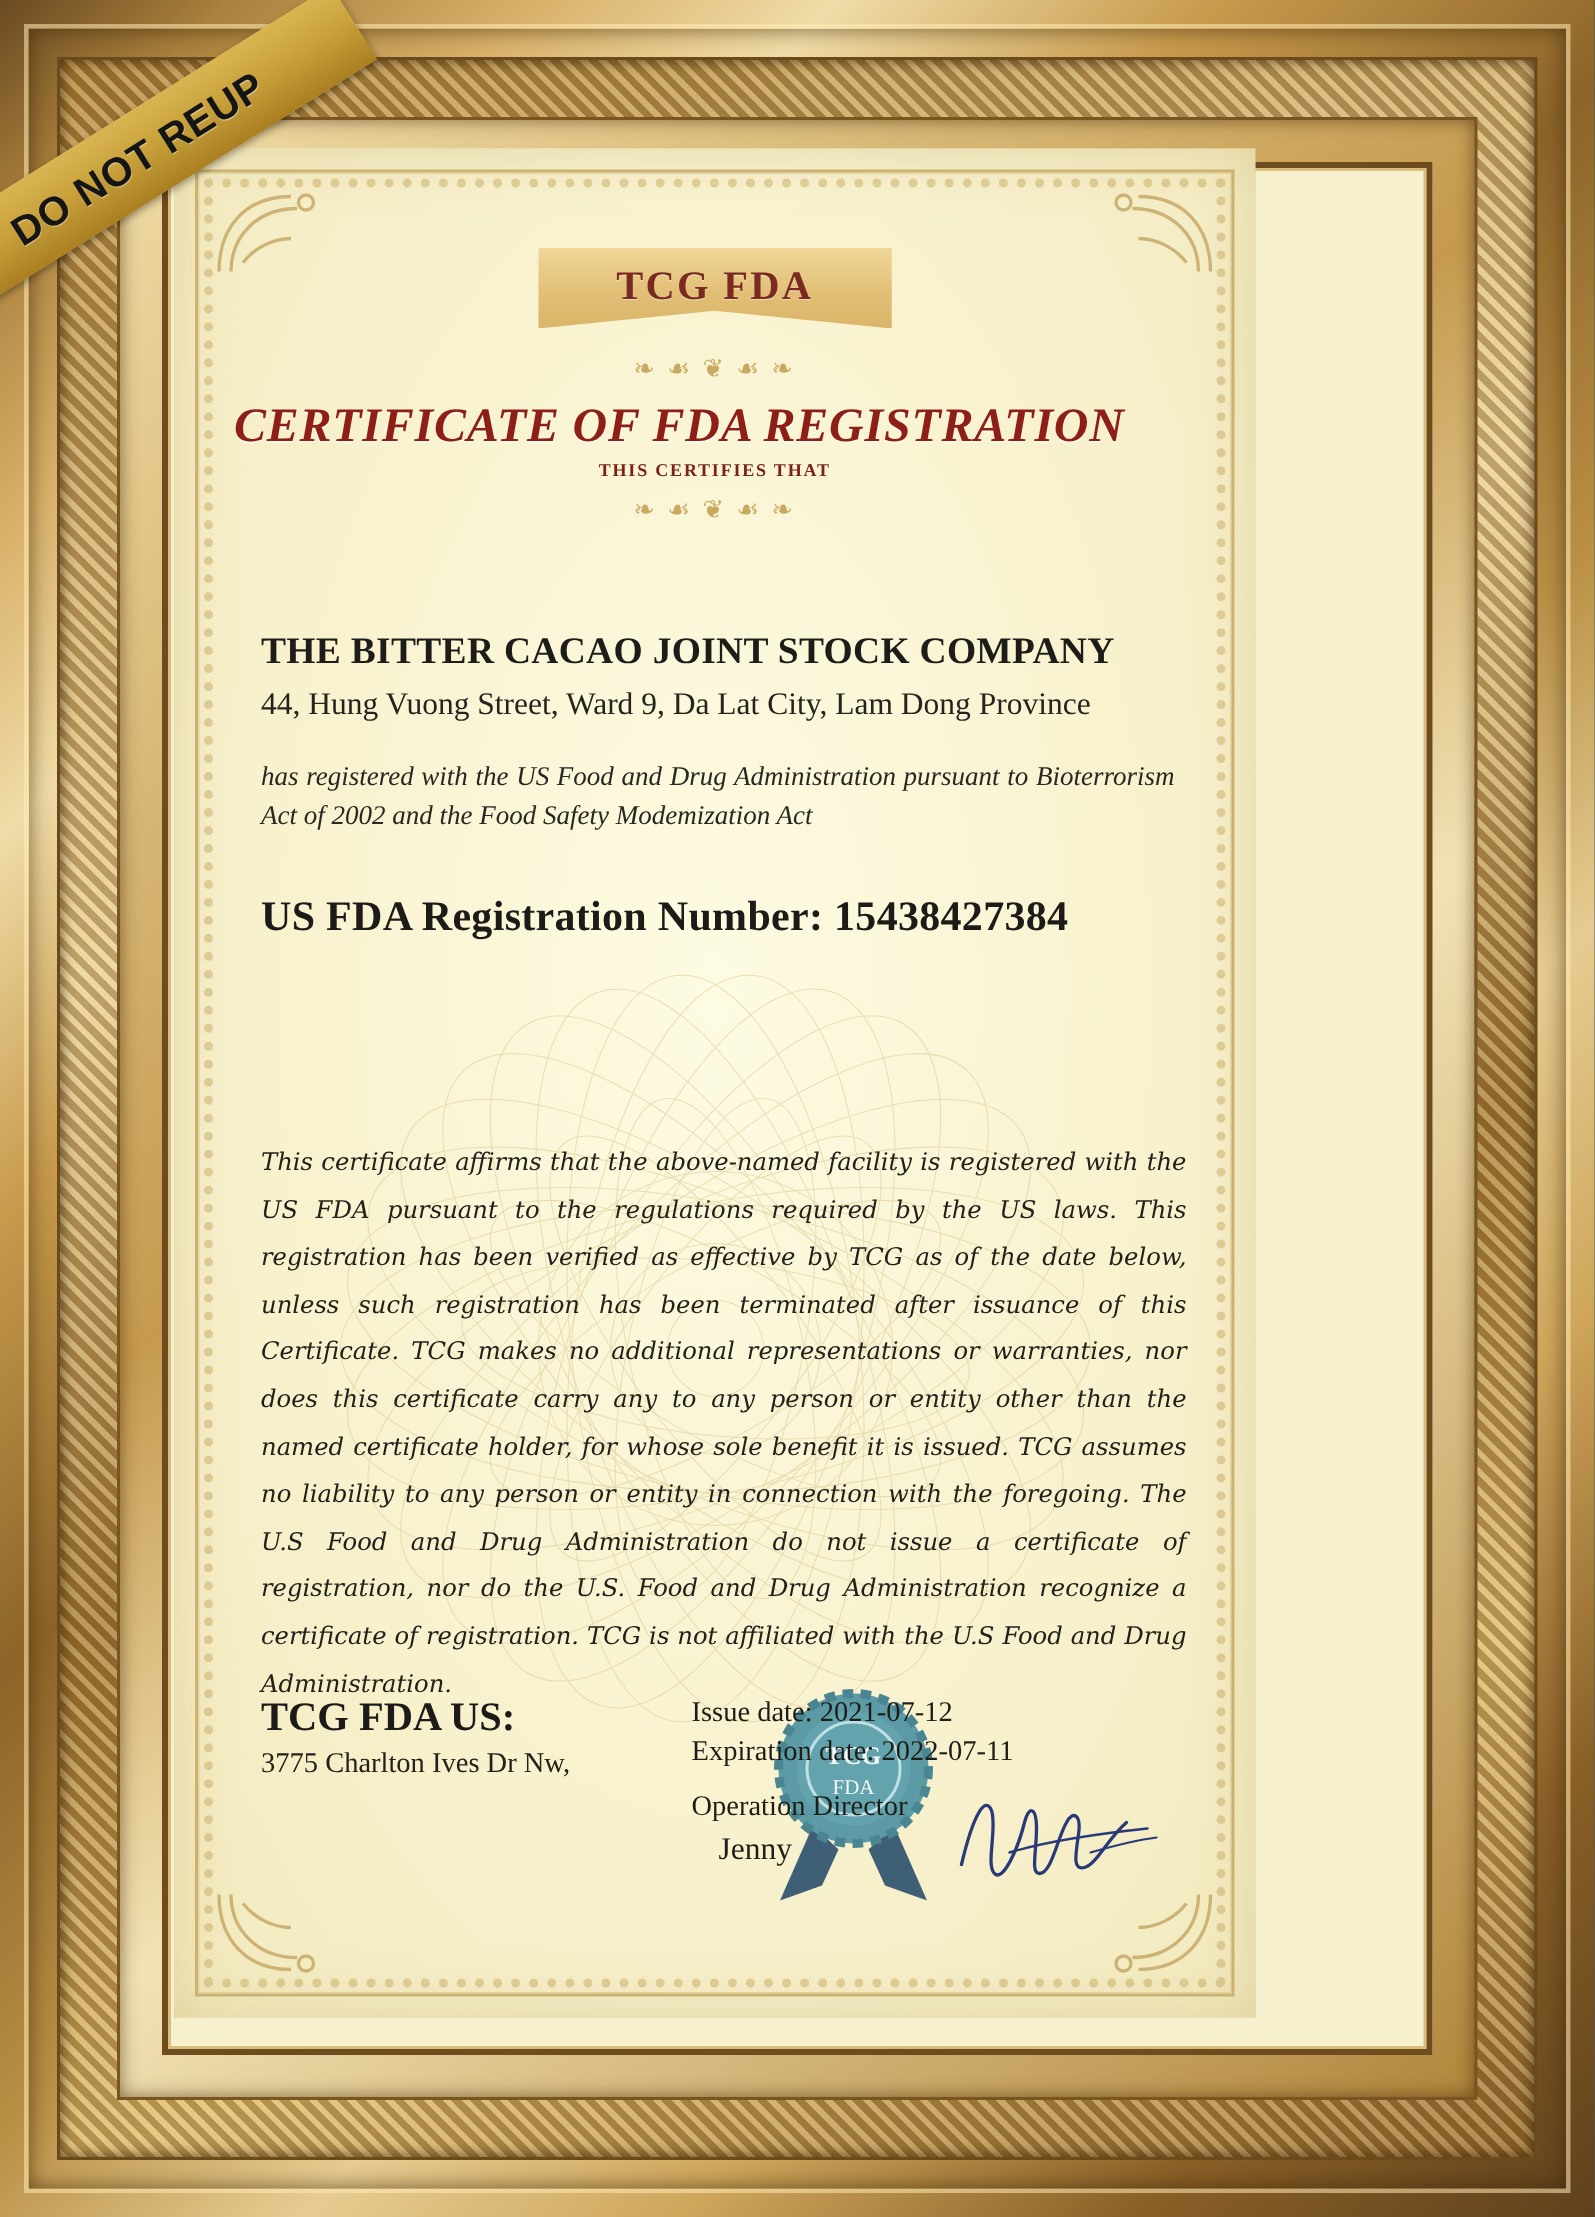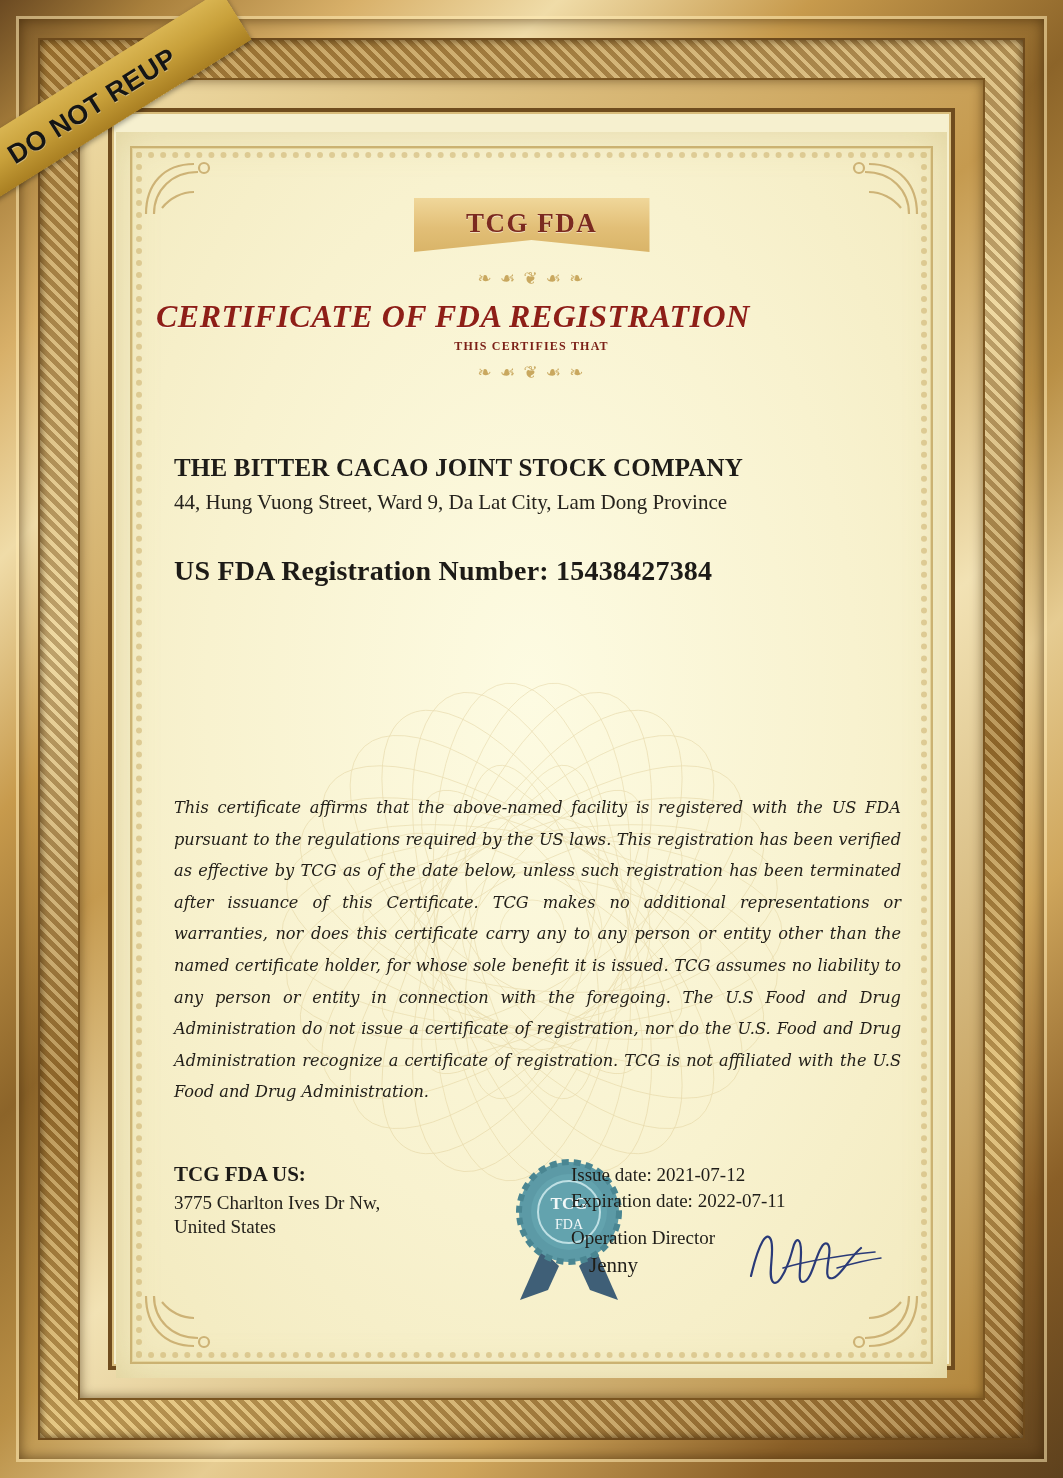--- a/index.html
+++ b/index.html
@@ -64,22 +64,22 @@
     width: 847px; height: 1262px;
     box-sizing: border-box;
     border: 4px solid #6f4c1e;
     background: #f6f0cf;
     box-shadow: inset 0 0 0 2px #d9bd7c;
   }
 
   
   .paper {
     position: absolute;
-    left: 116px; top: 132px;
-    width: 831px;
+    left: 116px; top: 99px;
+    width: 721px;
     height: 1246px;
     background:
       radial-gradient(ellipse at 50% 45%, #fdfbe2 0%, #f8f2cf 55%, #f2e9bd 100%);
     overflow: hidden;
     box-shadow: inset 0 0 40px rgba(190,165,95,.35);
   }
   .guilloche {
     position: absolute;
     left: 50%;
     top: 520px;
@@ -222,21 +222,21 @@
     right: 46px;
     bottom: 66px;
     height: 150px;
   }
   .footer-left {
     position: absolute;
     left: 0; top: 0;
     width: 300px;
   }
   .footer-left .ttl {
-    font-size: 21px;
+    font-size: 27px;
     font-weight: bold;
     color: #1d1b17;
     margin-bottom: 4px;
   }
   .footer-left .ln {
     font-size: 19px;
     color: #24211b;
     line-height: 1.28;
   }
   .footer-right {
@@ -397,34 +397,34 @@
   <div class="title-wrap">
     <div class="divider-orn">❧ ☙ ❦ ☙ ❧</div>
     <div class="main-title">CERTIFICATE OF FDA REGISTRATION</div>
     <div class="sub-title">THIS CERTIFIES THAT</div>
     <div class="divider-orn" style="margin-top:10px">❧ ☙ ❦ ☙ ❧</div>
   </div>
 
   <div class="body-wrap">
     <div class="company-name">THE BITTER CACAO JOINT STOCK COMPANY</div>
     <div class="company-addr">44, Hung Vuong Street, Ward 9, Da Lat City, Lam Dong Province</div>
+    <div class="registered-line">has registered with the US Food and Drug Administration pursuant to Bioterrorism Act of 2002 and the Food Safety Modemization Act</div>
     <div class="reg-number">
       <span>US FDA Registration Number:</span>
       <span>15438427384</span>
     </div>
   </div>
 
   <div class="legal">This certificate affirms that the above-named facility is registered with the US FDA pursuant to the regulations required by the US laws. This registration has been verified as effective by TCG  as of the date below, unless such registration has been terminated after issuance of this Certificate. TCG makes no additional representations or warranties, nor does this certificate carry any to any person or entity other than the named certificate holder, for whose sole benefit it is issued. TCG assumes no liability to any person or entity in connection with the foregoing. The U.S Food and Drug Administration do not issue a certificate of registration, nor do the U.S. Food and Drug Administration recognize a certificate of registration. TCG is not affiliated with the U.S Food and Drug Administration.</div>
 
   <div class="footer">
 
     <div class="footer-left">
       <div class="ttl">TCG FDA US:</div>
       <div class="ln">3775 Charlton Ives Dr Nw,</div>
-      <div class="ln">United States</div>
     </div>
 
     <svg class="seal" viewBox="0 0 130 150">
       <path d="M38 96 L16 146 L44 136 L55 112 Z" fill="#3f5f77"></path>
       <path d="M92 96 L114 146 L86 136 L75 112 Z" fill="#3f5f77"></path>
       <circle cx="65" cy="58" r="50" fill="#5c9aa6"></circle>
       <circle cx="65" cy="58" r="50" fill="none" stroke="#4a8692" stroke-width="6" stroke-dasharray="7 5"></circle>
       <circle cx="65" cy="58" r="38" fill="#63a3ae"></circle>
       <circle cx="65" cy="58" r="31" fill="none" stroke="#bfe0e4" stroke-width="2"></circle>
       <text x="65" y="55" text-anchor="middle" font-family="Liberation Serif, serif" font-size="17" font-weight="bold" fill="#f2f8f8">TCG</text>

